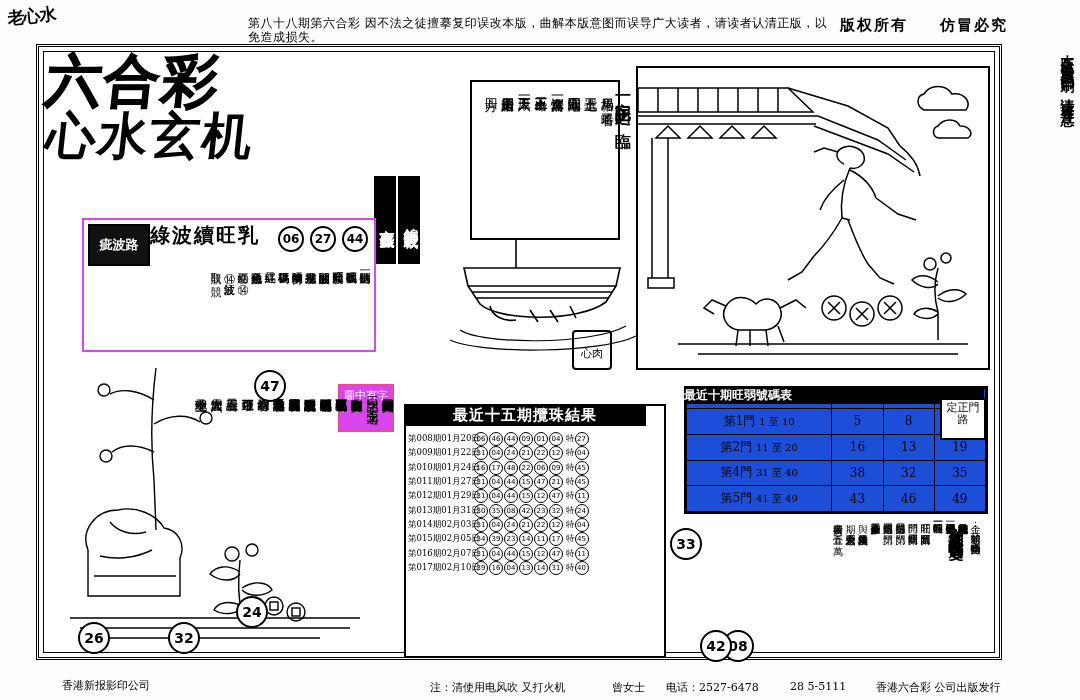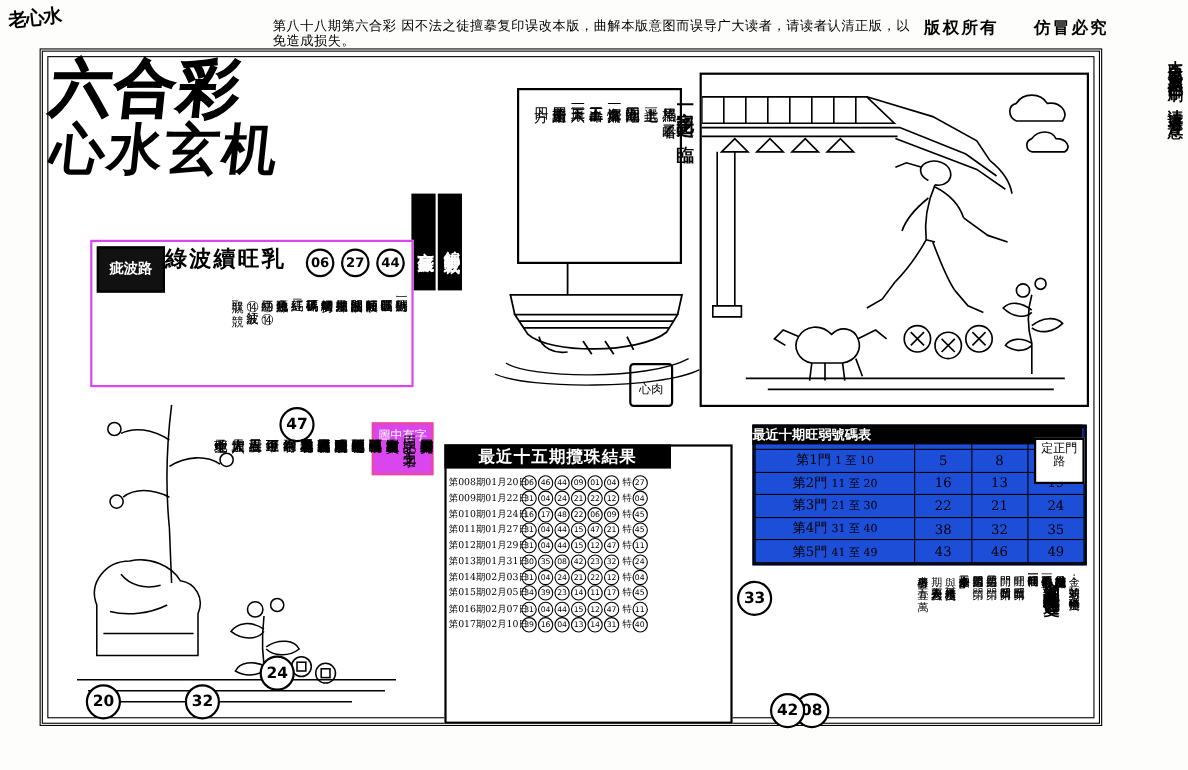--- a/index.html
+++ b/index.html
@@ -232,21 +232,21 @@
   .results {
     position: absolute;
     left: 404px; top: 404px;
     width: 258px; height: 250px;
     border: 2px solid #000;
     background: #fff;
   }
   .results-title {
     position: absolute;
     left: 404px; top: 404px;
-    width: 206px; height: 22px;
+    width: 242px; height: 22px;
     background: #000; color: #fff;
     font-size: 15px; font-weight: bold;
     text-align: center; line-height: 22px;
     font-family: "DejaVu Serif", serif;
     letter-spacing: 1px;
   }
   .res-rows {
     position: absolute;
     left: 0; top: 24px; right: 0; bottom: 0;
     padding: 2px 2px;
@@ -576,21 +576,21 @@
         <rect x="232" y="248" width="8" height="8"></rect>
       </g>
     </svg>
   </div>
 
   <div class="stamp">圖中有字</div>
 
   <div id="floating-numbers">
       <div class="circnum" style="left: 254px; top: 370px;">47</div>
       <div class="circnum" style="left: 236px; top: 596px;">24</div>
-      <div class="circnum" style="left: 78px; top: 622px;">20</div>
+      <div class="circnum" style="left: 78px; top: 622px;">26</div>
       <div class="circnum" style="left: 168px; top: 622px;">32</div>
       <div class="circnum" style="left: 670px; top: 528px; text-align: center;">33</div>
       <div class="circnum" style="left: 722px; top: 630px;">08</div>
       <div class="circnum" style="left: 700px; top: 630px;">42</div>
     </div>
 
   <div class="essay" id="essay">
       <div class="vcol">上期幅尋寶圖旁詩句中有</div>
       <div class="vcol">一字記之曰：王字之句</div>
       <div class="vcol">寶圖中有邊有上木橋和左</div>
@@ -739,26 +739,20 @@
             <td>8</td>
             <td>4</td>
           </tr>
           <tr>
             <td><span>第2門</span> <span style="font-size:10px">11 至 20</span></td>
             <td>16</td>
             <td>13</td>
             <td>19</td>
           </tr>
           <tr>
-            <td><span>第3門</span> <span style="font-size:10px">21 至 30</span></td>
-            <td>22</td>
-            <td>21</td>
-            <td>24</td>
-          </tr>
-          <tr>
             <td><span>第4門</span> <span style="font-size:10px">31 至 40</span></td>
             <td>38</td>
             <td>32</td>
             <td>35</td>
           </tr>
           <tr>
             <td><span>第5門</span> <span style="font-size:10px">41 至 49</span></td>
             <td>43</td>
             <td>46</td>
             <td>49</td>
@@ -779,14 +773,22 @@
       <div class="vcol">門開 第四門旺叫</div>
       <div class="vcol">第二門追尋 第一門</div>
       <div class="vcol">第四門追尋 第一門</div>
       <div class="vcol">全二千多人家不如參</div>
       <div class="vcol">與 賈積注結果獎</div>
       <div class="vcol">期 六合彩須要六人</div>
       <div class="vcol">譽積多者 壹五○萬</div>
     </div>
   <div class="br-title">今期總分為大特碼追雙</div>
 
+  <div class="footer">
+    <span class="f-left">香港新报影印公司</span>
+    <span class="f-note">注：清使用电风吹 又打火机</span>
+    <span class="f-name">曾女士</span>
+    <span class="f-tel"><span>电话：</span><span>2527-6478</span></span>
+    <span class="f-tel2">28 5-5111</span>
+    <span class="f-pub">香港六合彩 公司出版发行</span>
+  </div>
 
 </div>
 
 </body></html>

